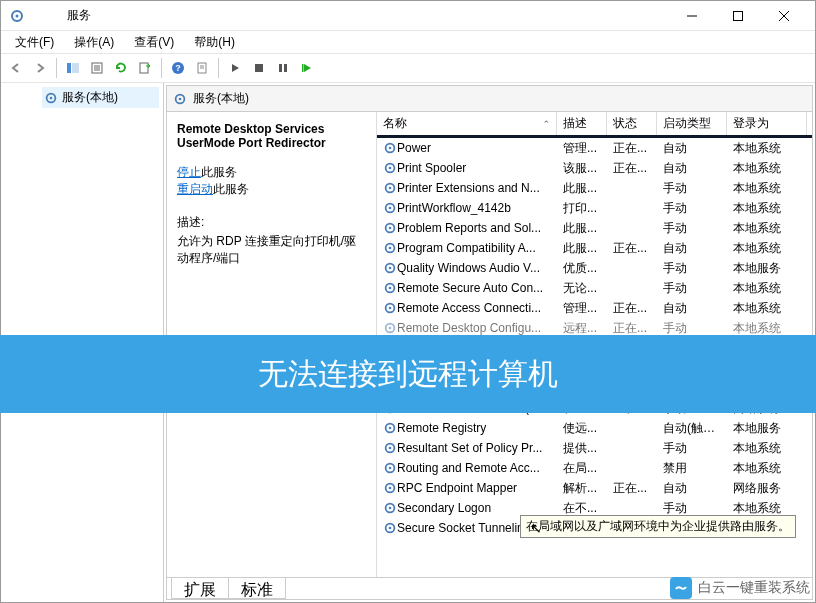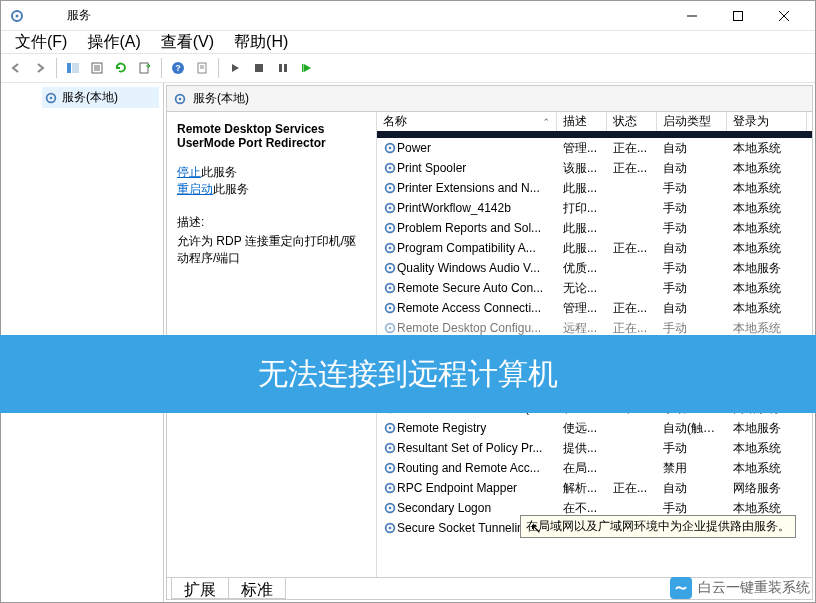--- a/index.html
+++ b/index.html
@@ -7,21 +7,21 @@
 
 .window { width: 816px; height: 603px; border: 1px solid #999; display: flex; flex-direction: column; background: #fff; }
 
 .titlebar { height: 30px; display: flex; align-items: center; padding: 0 8px; border-bottom: 1px solid #e5e5e5; }
 .titlebar .icon { width: 16px; height: 16px; margin-right: 6px; }
 .titlebar .title { flex: 1; font-size: 12px; margin-left: 36px; }
 .win-controls { display: flex; }
 .win-controls div { width: 46px; height: 30px; display: flex; align-items: center; justify-content: center; cursor: pointer; }
 .win-controls svg { width: 10px; height: 10px; }
 
-.menubar { height: 22px; display: flex; align-items: center; padding: 0 4px; font-size: 16px; }
+.menubar { height: 22px; display: flex; align-items: center; padding: 0 4px; font-size: 12px; }
 .menubar span { padding: 2px 10px; cursor: pointer; }
 
 .toolbar { height: 30px; border-top: 1px solid #e5e5e5; border-bottom: 1px solid #e5e5e5; display: flex; align-items: center; padding: 0 4px; gap: 2px; }
 .toolbar .btn { width: 22px; height: 22px; border: 1px solid transparent; display: flex; align-items: center; justify-content: center; cursor: pointer; }
 .toolbar .sep { width: 1px; height: 20px; background: #ccc; margin: 0 3px; }
 
 .body-area { flex: 1; display: flex; overflow: hidden; padding-left: 37px; }
 .sidebar { width: 126px; border-right: 1px solid #ccc; background: #fff; padding: 4px; font-size: 12px; }
 .sidebar .item { display: flex; align-items: center; gap: 4px; padding: 2px 2px; background: #e5f3ff; }
 
@@ -29,21 +29,21 @@
 .main-header { height: 26px; border-bottom: 1px solid #ccc; display: flex; align-items: center; padding: 0 6px; font-size: 12px; gap: 6px; background: #f5f5f5; }
 
 .main-body { flex: 1; display: flex; overflow: hidden; }
 .detail-pane { width: 210px; padding: 10px; font-size: 12px; border-right: 1px solid #ddd; overflow: hidden; }
 .detail-pane .svc-name { font-weight: bold; margin-bottom: 14px; }
 .detail-pane .links { margin-bottom: 16px; }
 .detail-pane .links a { color: #0066cc; text-decoration: underline; cursor: pointer; display: inline; }
 .detail-pane .desc-label { margin-bottom: 2px; }
 
 .list-pane { flex: 1; overflow: hidden; position: relative; }
-.list-header { display: flex; height: 26px; border-bottom: 7px solid #0f172a; font-size: 12px; }
+.list-header { display: flex; height: 26px; border-bottom: 3px solid #0f172a; font-size: 12px; }
 .list-header .col { padding: 4px 6px; border-right: 1px solid #ddd; display: flex; align-items: center; cursor: pointer; }
 .col-name { width: 180px; }
 .col-desc { width: 50px; }
 .col-status { width: 50px; }
 .col-startup { width: 70px; }
 .col-logon { width: 80px; }
 .sort-arrow { margin-left: auto; font-size: 9px; color: #666; }
 
 .list-body { overflow-y: auto; font-size: 12px; height: calc(100% - 26px); }
 .row { display: flex; height: 20px; align-items: center; cursor: pointer; }

